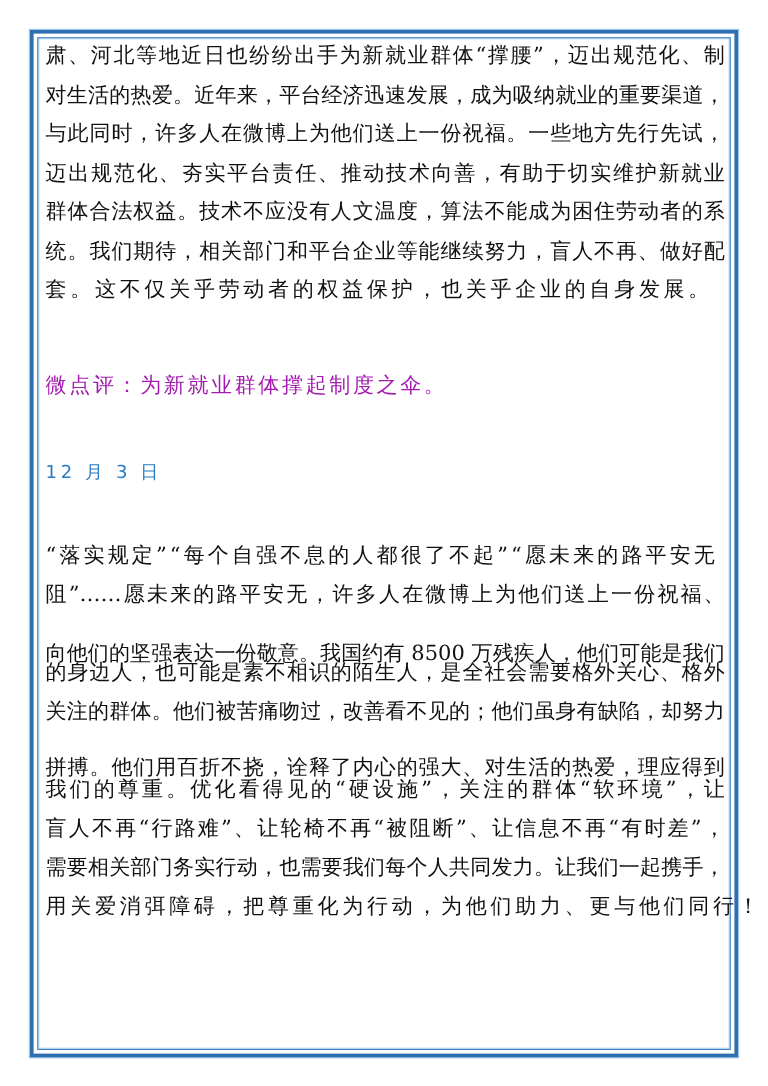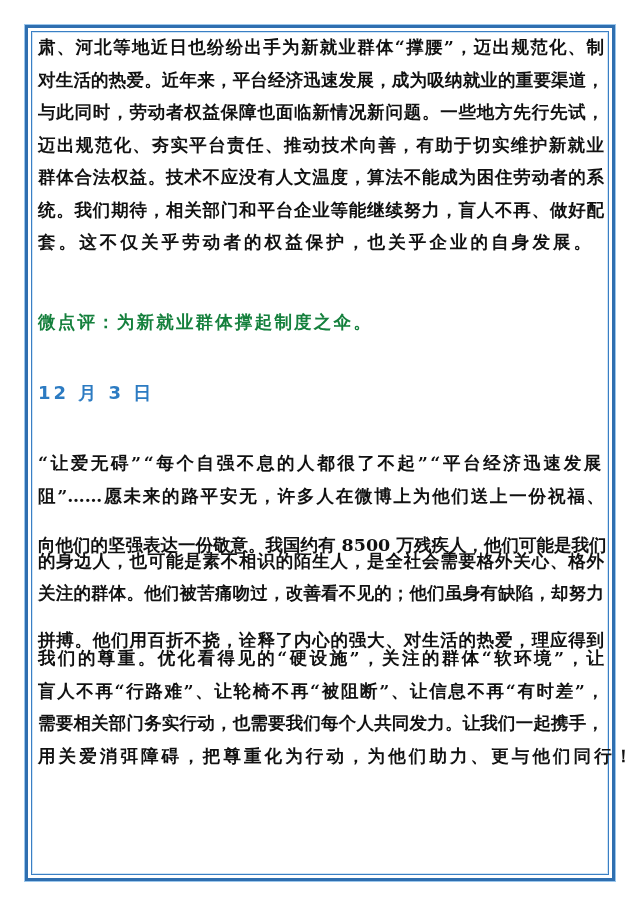--- a/index.html
+++ b/index.html
@@ -40,64 +40,63 @@
       width: 566px;
     }
     .line {
       position: absolute;
       left: 0;
       white-space: nowrap;
       font-size: 17.5px;
       color: #111111;
       letter-spacing: 3.1px;
       line-height: 22px;
-      font-weight: bold;
     }
     .line.justify {
       width: 566px;
       text-align: justify;
       text-align-last: justify;
       letter-spacing: 0;
     }
     .red-line {
-      color: #15803d;
+      color: #a21caf;
       letter-spacing: 2.2px;
     }
     .date-line {
       color: #2c7bc2;
       font-family: "DejaVu Sans", "Liberation Sans", sans-serif;
-      font-size: 18px;
+      font-size: 15px;
       letter-spacing: 3px;
     }
   </style>
 </head>
 <body>
 
 <div class="frame-outer">
   <div class="frame-inner"></div>
 </div>
 
 <div class="content">
 
   <div>
     <div class="line justify" style="top:6px">肃、河北等地近日也纷纷出手为新就业群体“撑腰”，迈出规范化、制</div>
     <div class="line justify" style="top:38.5px">对生活的热爱。近年来，平台经济迅速发展，成为吸纳就业的重要渠道，</div>
-    <div class="line justify" style="top:71px">与此同时，劳动者权益保障也面临新情况新问题。一些地方先行先试，</div>
+    <div class="line justify" style="top:71px">与此同时，许多人在微博上为他们送上一份祝福。一些地方先行先试，</div>
     <div class="line justify" style="top:103.5px">迈出规范化、夯实平台责任、推动技术向善，有助于切实维护新就业</div>
     <div class="line justify" style="top:136px">群体合法权益。技术不应没有人文温度，算法不能成为困住劳动者的系</div>
     <div class="line justify" style="top:168.5px">统。我们期待，相关部门和平台企业等能继续努力，盲人不再、做好配</div>
     <div class="line" style="top:201px">套。这不仅关乎劳动者的权益保护，也关乎企业的自身发展。</div>
   </div>
 
   <div class="line red-line" style="top:281px">微点评：为新就业群体撑起制度之伞。</div>
 
   <div class="line date-line" style="top:352px">12 月 3 日</div>
 
   <div>
-    <div class="line" style="top:422px;letter-spacing:2.6px">“让爱无碍”“每个自强不息的人都很了不起”“平台经济迅速发展</div>
+    <div class="line" style="top:422px;letter-spacing:2.6px">“落实规定”“每个自强不息的人都很了不起”“愿未来的路平安无</div>
     <div class="line justify" style="top:454.5px">阻”……愿未来的路平安无，许多人在微博上为他们送上一份祝福、</div>
     <div class="line justify" style="top:504px">向他们的坚强表达一份敬意。我国约有 8500 万残疾人，他们可能是我们</div>
     <div class="line justify" style="top:519.5px">的身边人，也可能是素不相识的陌生人，是全社会需要格外关心、格外</div>
     <div class="line justify" style="top:552px">关注的群体。他们被苦痛吻过，改善看不见的；他们虽身有缺陷，却努力</div>
     <div class="line justify" style="top:599px">拼搏。他们用百折不挠，诠释了内心的强大、对生活的热爱，理应得到</div>
     <div class="line justify" style="top:617px">我们的尊重。优化看得见的“硬设施”，关注的群体“软环境”，让</div>
     <div class="line justify" style="top:649.5px">盲人不再“行路难”、让轮椅不再“被阻断”、让信息不再“有时差”，</div>
     <div class="line justify" style="top:682px">需要相关部门务实行动，也需要我们每个人共同发力。让我们一起携手，</div>
     <div class="line" style="top:714.5px">用关爱消弭障碍，把尊重化为行动，为他们助力、更与他们同行！</div>
   </div>

